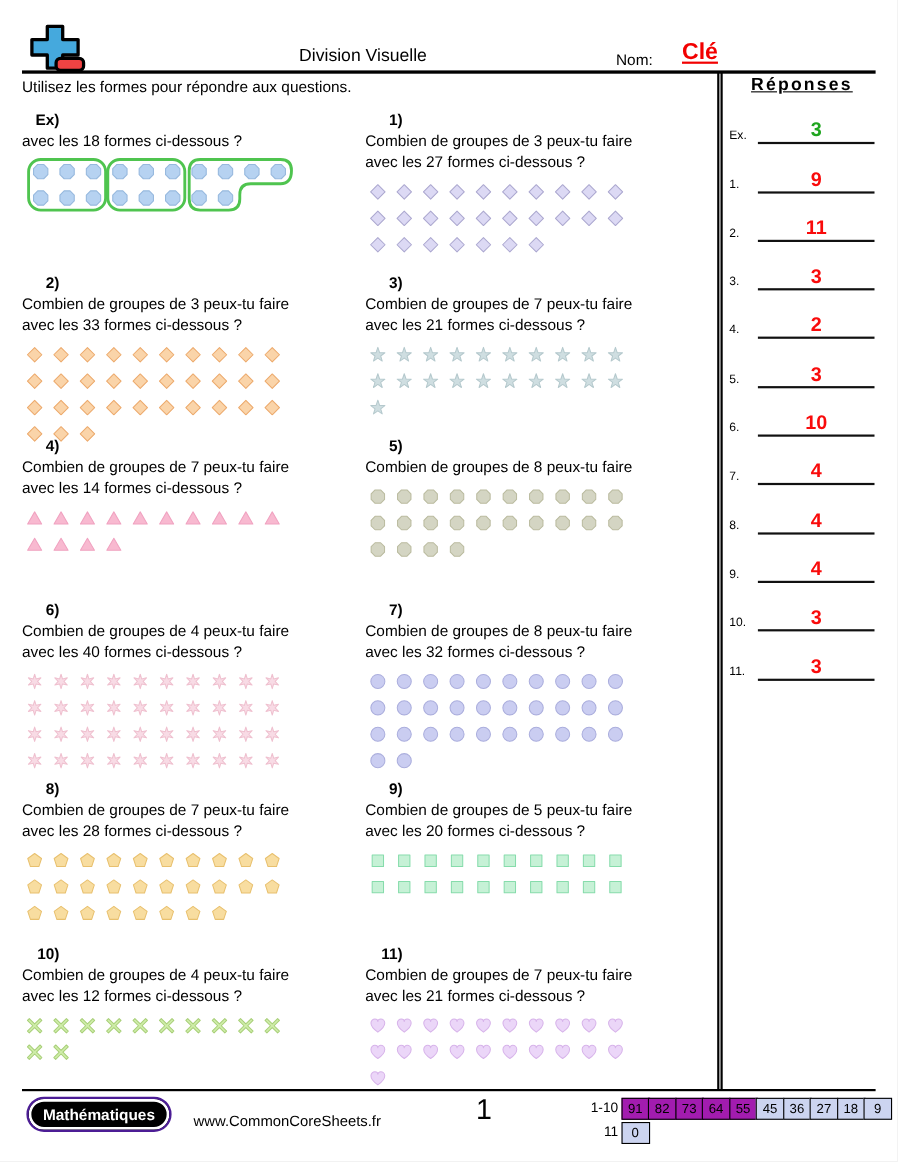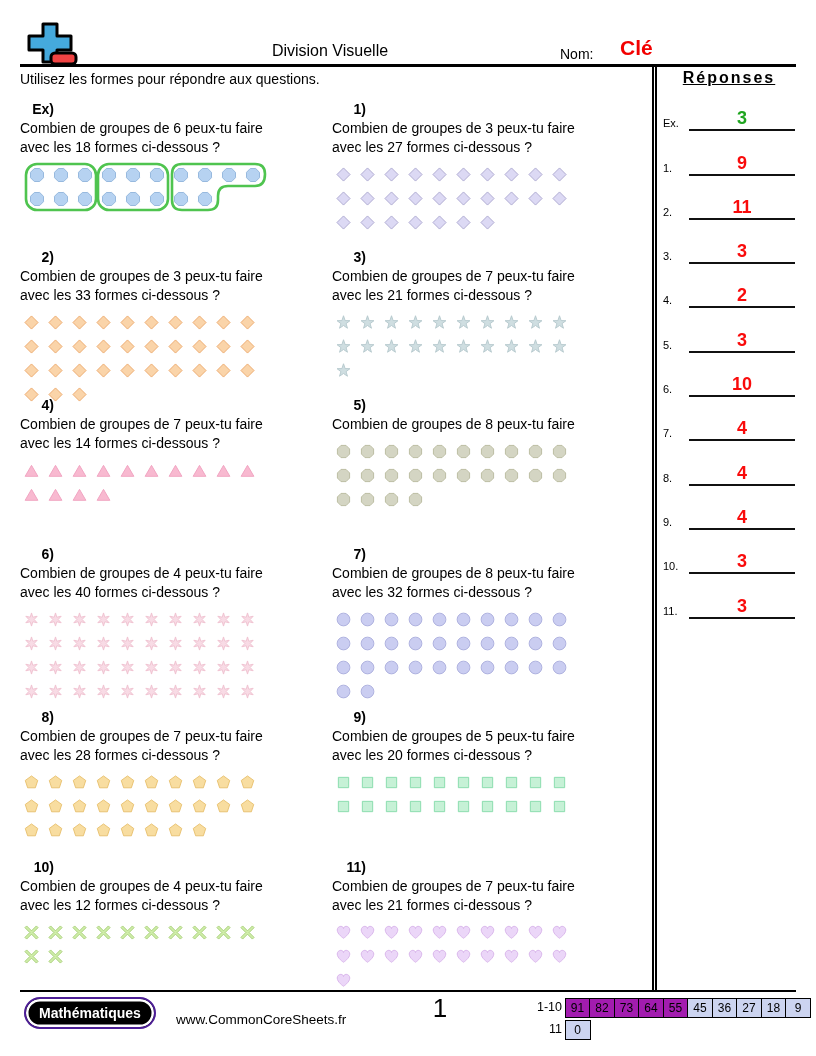--- a/index.html
+++ b/index.html
@@ -50,29 +50,28 @@
 <div class="page">
 
   <div class="logo">
     <svg width="56" height="48" viewBox="0 0 56 48">
       <path d="M21,4 h14 v12 h14 v14 h-14 v12 h-14 v-12 h-14 v-14 h14 z" fill="#45a9dd" stroke="#000" stroke-width="3" stroke-linejoin="round"></path>
       <rect x="29" y="33" width="25" height="11" rx="4" fill="#f04343" stroke="#000" stroke-width="3"></rect>
     </svg>
   </div>
   <div class="title">Division Visuelle</div>
   <div class="nom-label">Nom:</div>
-  <div class="nom-value" id="nom-value" style="color: rgb(242, 0, 0);">Clé</div>
+  <div class="nom-value" id="nom-value" style="color: rgb(242, 0, 0); text-decoration: underline;">Clé</div>
   <div class="hrule"></div>
   <div class="instruction">Utilisez les formes pour répondre aux questions.</div>
 
   <div class="problems" id="problems">
       <div class="prob">
     <div class="pnum">Ex)</div>
     <div class="pbody">
-      <div class="qline">Combien de groupes de 6 peux-tu faire</div>
       <div class="qline">avec les 18 formes ci-dessous ?</div>
       <div class="shapes"><svg width="250" height="52" viewBox="0 0 250 52">
               <g transform="translate(5,5)" fill="#b6d2f1" stroke="#97b9de" stroke-linejoin="round">
                 <polygon points="14.5,5.3 10.7,1.5 5.3,1.5 1.5,5.3 1.5,10.7 5.3,14.5 10.7,14.5 14.5,10.7"></polygon>
               </g>
               <g transform="translate(29,5)" fill="#b6d2f1" stroke="#97b9de" stroke-linejoin="round">
                 <polygon points="14.5,5.3 10.7,1.5 5.3,1.5 1.5,5.3 1.5,10.7 5.3,14.5 10.7,14.5 14.5,10.7"></polygon>
               </g>
               <g transform="translate(53,5)" fill="#b6d2f1" stroke="#97b9de" stroke-linejoin="round">
                 <polygon points="14.5,5.3 10.7,1.5 5.3,1.5 1.5,5.3 1.5,10.7 5.3,14.5 10.7,14.5 14.5,10.7"></polygon>

